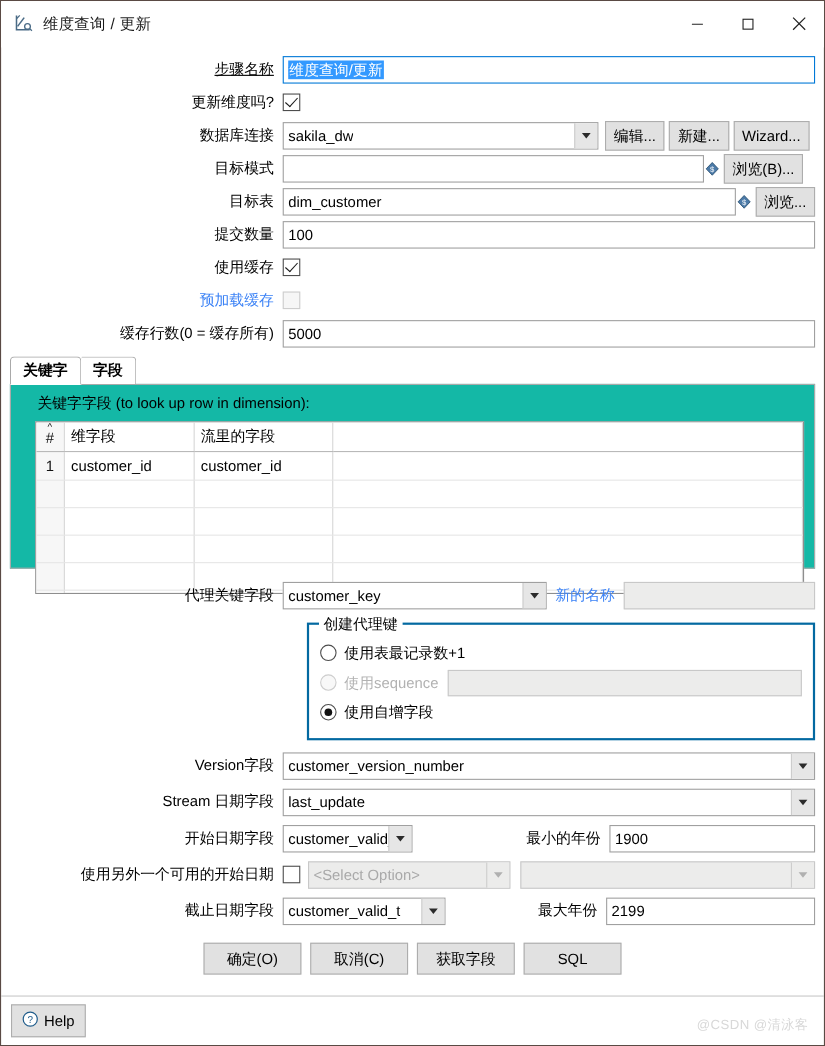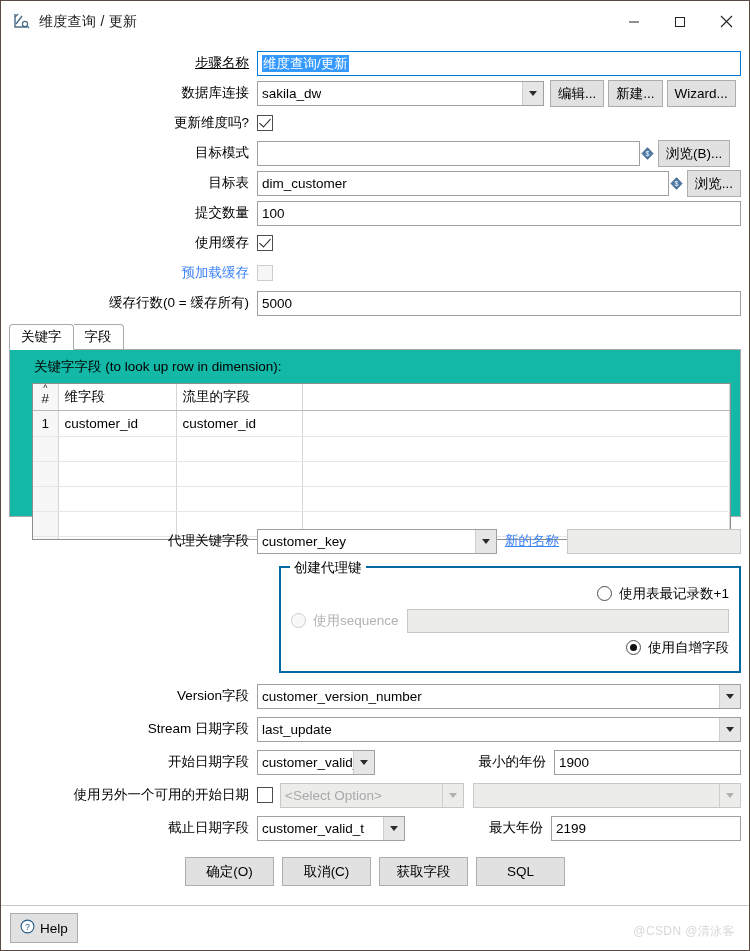--- a/index.html
+++ b/index.html
@@ -53,21 +53,21 @@
   .cb.checked::after {
     content:""; position:absolute; left:4px; top:0px; width:5px; height:10px;
     border:solid #1c1c1c; border-width:0 1.6px 1.6px 0; transform:rotate(42deg);
   }
   .cb.disabled { border-color:#cdcdcd; background:#f6f6f6; }
 
   .varicon { width:15px; height:18px; flex:0 0 15px; display:flex; align-items:center; justify-content:center; }
 
   
   .tabwrap { margin:6px 0 0 0; }
-  .tabstrip { display:flex; align-items:center; height:26px; position:relative; z-index:2; }
+  .tabstrip { display:flex; align-items:center; height:26px; position:relative; z-index:2;font-weight:bold; }
   .tab { height:26px; padding:0 11px; font-size:13.5px; display:flex; align-items:center;
          border:1px solid #a9a9a9; background:#f0f0f0; color:#000; position:relative; }
   .tab.active { background:#fff; border-bottom-color:#fff; border-top-left-radius:4px; border-top-right-radius:4px; }
   .tab.inactive { background:#fff; border:1px solid #a9a9a9; border-left:none; border-top-right-radius:4px; }
   .tabpanel { border:1px solid #a9a9a9; margin-top:-1px; background:#14b8a6; padding:8px 9px 10px 22px; height:168px; }
   .tabcaption { font-size:13.5px; margin:0 0 7px 2px; }
 
   
   .gridbox { border:1px solid #8e8e8e; background:#fff; height:157px; overflow:hidden; }
   table.grid { border-collapse:collapse; width:100%; table-layout:fixed; font-size:13.5px; }
@@ -77,21 +77,21 @@
   table.grid col.c1 { width:118px; }
   table.grid col.c2 { width:126px; }
   table.grid td.idx, table.grid th.idx { background:#f7f7f7; text-align:center; padding:0; color:#111; }
   table.grid tr.empty td { height:25px; }
   .sortcar { font-size:9px; line-height:6px; display:block; margin-top:-3px; }
 
   
   .groupwrap { display:flex; }
   .groupbox { position:relative; border:2px solid #0369a1; margin-top:10px; padding:12px 10px 10px 10px; width:480px; }
   .grouptitle { position:absolute; top:-9px; left:9px; background:#fff; padding:0 4px; font-size:13.5px; }
-  .radiorow { display:flex; align-items:center; height:27px;justify-content:flex-end; }
+  .radiorow { display:flex; align-items:center; height:27px; }
   .rb { width:15px; height:15px; border-radius:50%; border:1px solid #4d4d4d; background:#fff; flex:0 0 15px; position:relative; margin-right:7px; }
   .rb.on::after { content:""; position:absolute; left:3px; top:3px; width:7px; height:7px; border-radius:50%; background:#111; }
   .rb.disabled { border-color:#cdcdcd; background:#f8f8f8; }
   .rlabel { font-size:13.5px; }
   .rlabel.dim { color:#b2b2b2; }
 
   
   .btnrow { display:flex; justify-content:center; gap:8px; margin-top:14px; }
   .btnrow button.btn { min-width:89px; height:29px; line-height:27px; }
   .footline { border-top:1px solid #c8c8c8; margin:14px 0 0 0; }
@@ -138,35 +138,35 @@
 
     <div class="row t5">
       <div class="lbl">步骤名称</div>
       <div class="grow" style="position:relative;">
         <input class="txt" style="width: 100%; border-color: rgb(0, 120, 215);" value="维度查询/更新">
         <div id="selhl" style="position:absolute;left:5px;top:4px;background:#3399ff;color:#fff;font-size:13.5px;line-height:17px;padding:0 1px;pointer-events:none;">维度查询/更新</div>
       </div>
     </div>
 
     <div class="row">
+      <div class="lbl">更新维度吗?</div>
+      <div class="cb checked"></div>
+    </div>
+
+    <div class="row">
       <div class="lbl">数据库连接</div>
       <div class="sel" style="width:287px;">
         <span class="val">sakila_dw</span>
         <span class="arrowbox">
             <i class="chev"></i>
           </span>
       </div>
       <button class="btn" style="margin-left:6px;">编辑...</button>
       <button class="btn" style="margin-left:4px;">新建...</button>
       <button class="btn" style="margin-left:4px;">Wizard...</button>
-    </div>
-
-    <div class="row">
-      <div class="lbl">更新维度吗?</div>
-      <div class="cb checked"></div>
     </div>
 
     <div class="row">
       <div class="lbl">目标模式</div>
       <input class="txt" style="width: 383px;" value="">
       <span class="varicon">
         <svg width="13" height="13" viewBox="0 0 13 13">
             <path d="M6.5 0.7 L12 6.5 L6.5 12.3 L1 6.5 Z" fill="#4b7aa8" stroke="#2e5475" stroke-width=".8"></path>
             <text x="6.5" y="9" font-size="7" fill="#fff" text-anchor="middle" font-family="Liberation Sans">$</text>
           </svg>
@@ -281,21 +281,21 @@
     </div>
 
     <div class="row" style="margin-top:9px;">
       <div class="lbl">代理关键字段</div>
       <div class="sel" style="width:240px;">
         <span class="val">customer_key</span>
         <span class="arrowbox">
             <i class="chev"></i>
           </span>
       </div>
-      <div class="lbl dim" style="width:auto;flex:0 0 auto;padding:0 8px;text-decoration:underline;">新的名称</div>
+      <div class="lbl dim" style="width:auto;flex:0 0 auto;padding:0 8px;">新的名称</div>
       <div class="fakeinput disabled grow"></div>
     </div>
 
     <div class="groupwrap">
       <div style="width:270px;flex:0 0 270px;"></div>
       <div class="groupbox">
         <div class="grouptitle">创建代理键</div>
 
         <div class="radiorow">
           <span class="rb"></span>

